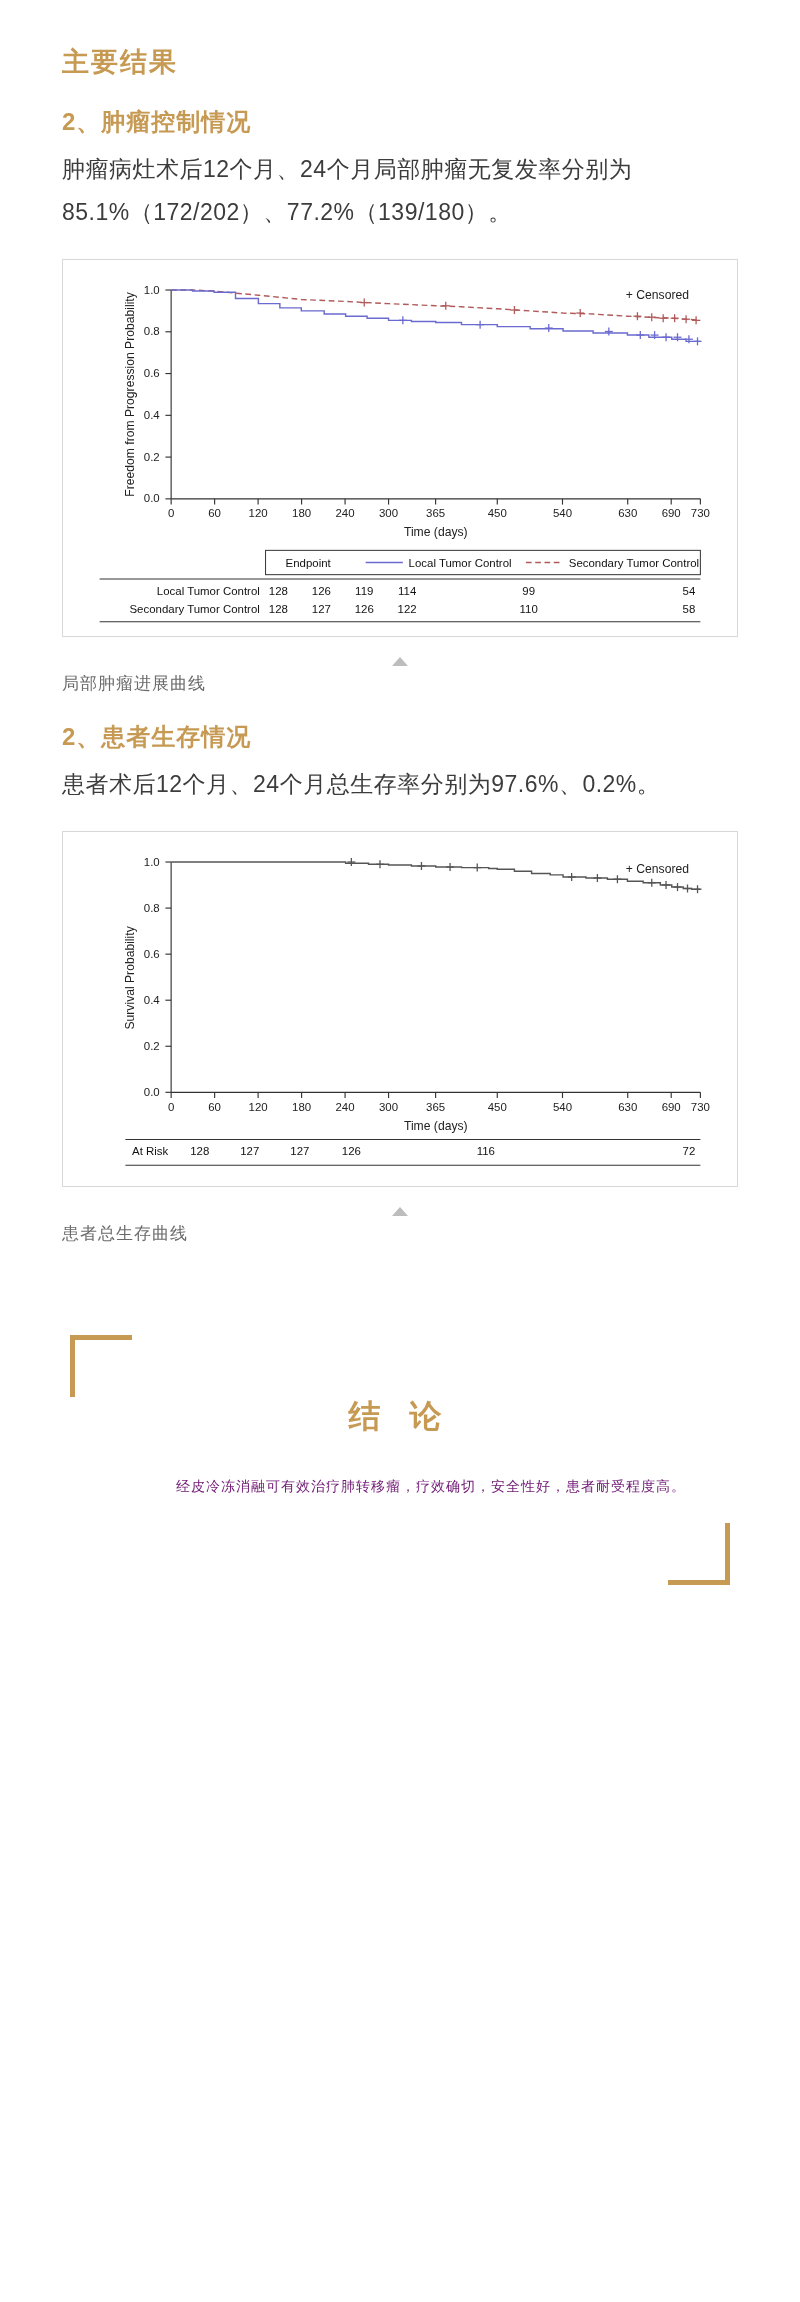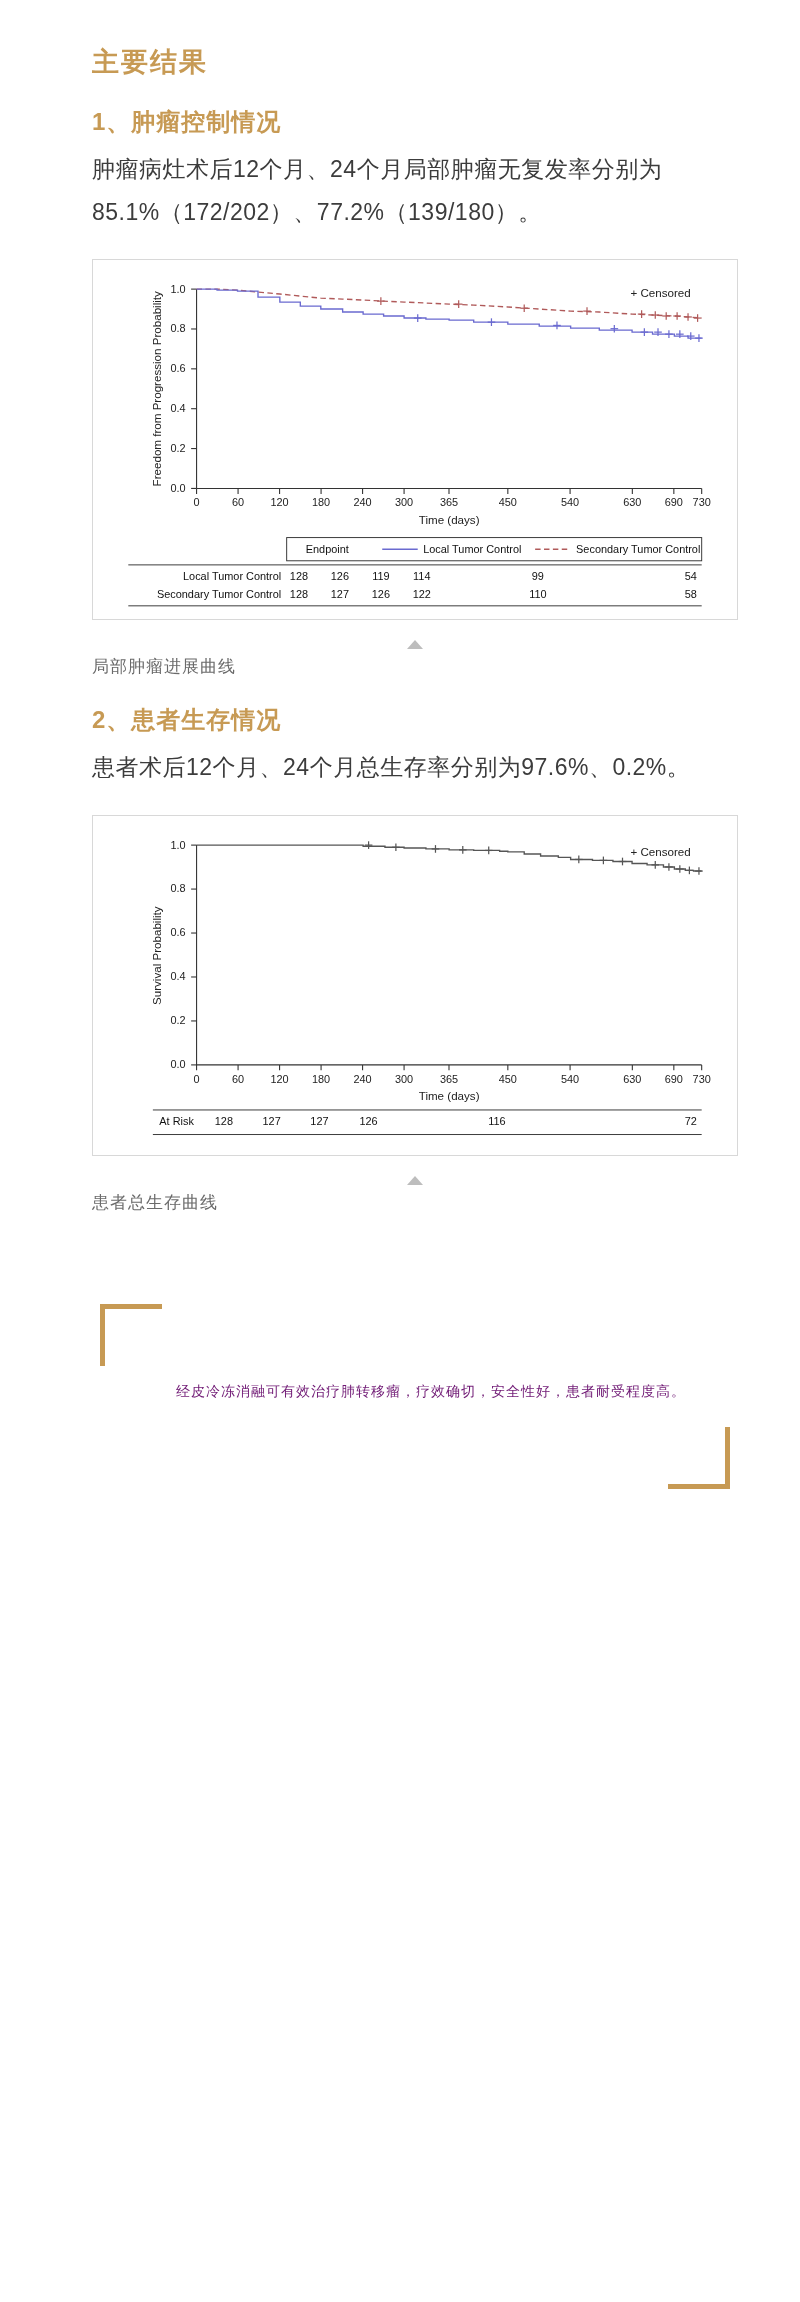--- a/index.html
+++ b/index.html
@@ -9,21 +9,21 @@
   }
   body {
     width: 800px;
     min-height: 2302px;
     font-family: "Liberation Sans", "DejaVu Sans", sans-serif;
     color: #333333;
     position: relative;
   }
   .page {
     width: 800px;
-    padding: 30px 62px 0 92px;
+    padding: 30px 62px 0 62px;
     position: relative;
   }
 
   
   .section-title {
     font-size: 27px;
     font-weight: bold;
     color: #c79a54;
     letter-spacing: 2px;
     margin: 14px 0 26px 0;
@@ -107,21 +107,21 @@
     padding: 0 22px;
   }
 </style>
 </head>
 <body>
 
 <div class="page">
 
   <h1 class="section-title">主要结果</h1>
 
-  <h2 class="sub-title">1、肿瘤控制情况</h2>
+  <h2 class="sub-title">2、肿瘤控制情况</h2>
   <p class="body-text">肿瘤病灶术后12个月、24个月局部肿瘤无复发率分别为85.1%（172/202）、77.2%（139/180）。</p>
 
   <div class="figure-block">
     <div class="figure-frame">
       <div class="chart-wrap">
         <svg class="km" viewBox="0 0 460 250" preserveAspectRatio="xMidYMid meet">
 
           <line x1="70" y1="14" x2="70" y2="160" stroke="#333" stroke-width="0.8"></line>
 
           <line x1="70" y1="160" x2="440" y2="160" stroke="#333" stroke-width="0.8"></line>
@@ -363,16 +363,17 @@
     </div>
     <div class="figure-caption">
       <span class="caption-arrow"></span>
       <span>患者总生存曲线</span>
     </div>
   </div>
 
   <div class="conclusion-area">
     <span class="corner tl"></span>
     <span class="corner br"></span>
+    <h2 class="conclusion-title">结 论</h2>
     <p class="conclusion-text">经皮冷冻消融可有效治疗肺转移瘤，疗效确切，安全性好，患者耐受程度高。</p>
   </div>
 
 </div>
 
 </body></html>

